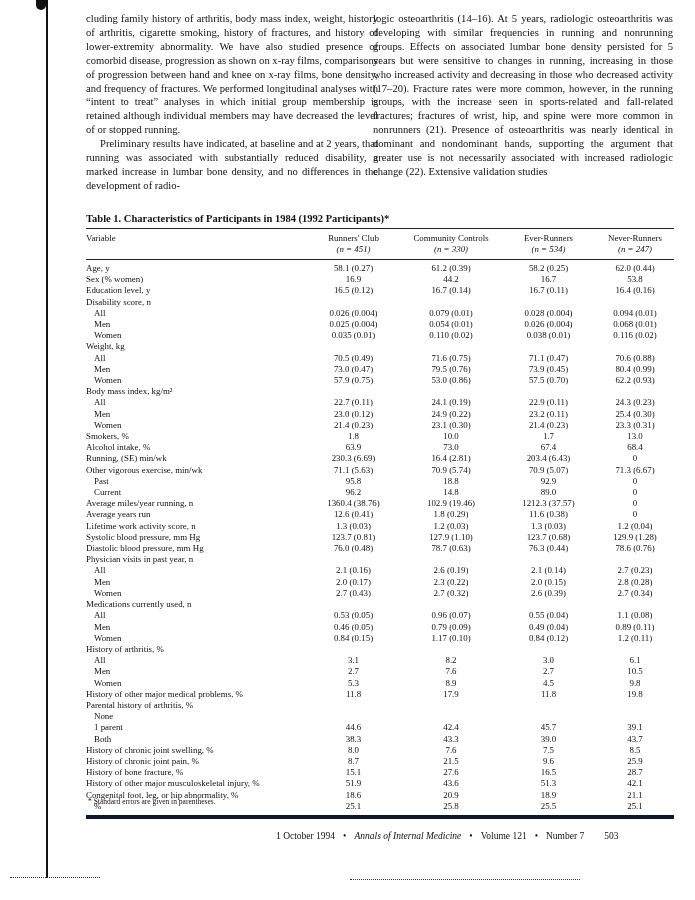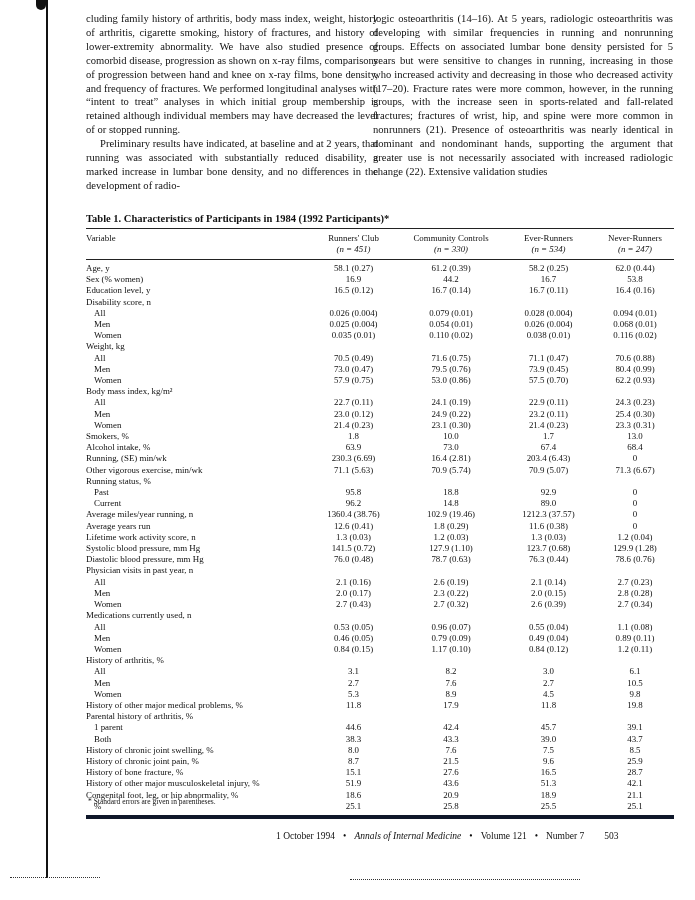--- a/index.html
+++ b/index.html
@@ -208,27 +208,20 @@
         <td class="num">0</td>
       </tr>
       <tr>
         <td class="lab">Other vigorous exercise, min/wk</td>
         <td class="num">71.1 (5.63)</td>
         <td class="num">70.9 (5.74)</td>
         <td class="num">70.9 (5.07)</td>
         <td class="num">71.3 (6.67)</td>
       </tr>
       <tr>
-        <td class="lab">Running status, %</td>
-        <td class="num"></td>
-        <td class="num"></td>
-        <td class="num"></td>
-        <td class="num"></td>
-      </tr>
-      <tr>
         <td class="lab sub">Past</td>
         <td class="num">95.8</td>
         <td class="num">18.8</td>
         <td class="num">92.9</td>
         <td class="num">0</td>
       </tr>
       <tr>
         <td class="lab sub">Current</td>
         <td class="num">96.2</td>
         <td class="num">14.8</td>
@@ -251,21 +244,21 @@
       </tr>
       <tr>
         <td class="lab">Lifetime work activity score, n</td>
         <td class="num">1.3 (0.03)</td>
         <td class="num">1.2 (0.03)</td>
         <td class="num">1.3 (0.03)</td>
         <td class="num">1.2 (0.04)</td>
       </tr>
       <tr>
         <td class="lab">Systolic blood pressure, mm Hg</td>
-        <td class="num">141.5 (0.72)</td>
+        <td class="num">123.7 (0.81)</td>
         <td class="num">127.9 (1.10)</td>
         <td class="num">123.7 (0.68)</td>
         <td class="num">129.9 (1.28)</td>
       </tr>
       <tr>
         <td class="lab">Diastolic blood pressure, mm Hg</td>
         <td class="num">76.0 (0.48)</td>
         <td class="num">78.7 (0.63)</td>
         <td class="num">76.3 (0.44)</td>
         <td class="num">78.6 (0.76)</td>
@@ -362,20 +355,27 @@
         <td class="num">19.8</td>
       </tr>
       <tr>
         <td class="lab">Parental history of arthritis, %</td>
         <td class="num"></td>
         <td class="num"></td>
         <td class="num"></td>
         <td class="num"></td>
       </tr>
       <tr>
+        <td class="lab sub">None</td>
+        <td class="num"></td>
+        <td class="num"></td>
+        <td class="num"></td>
+        <td class="num"></td>
+      </tr>
+      <tr>
         <td class="lab sub">1 parent</td>
         <td class="num">44.6</td>
         <td class="num">42.4</td>
         <td class="num">45.7</td>
         <td class="num">39.1</td>
       </tr>
       <tr>
         <td class="lab sub">Both</td>
         <td class="num">38.3</td>
         <td class="num">43.3</td>

